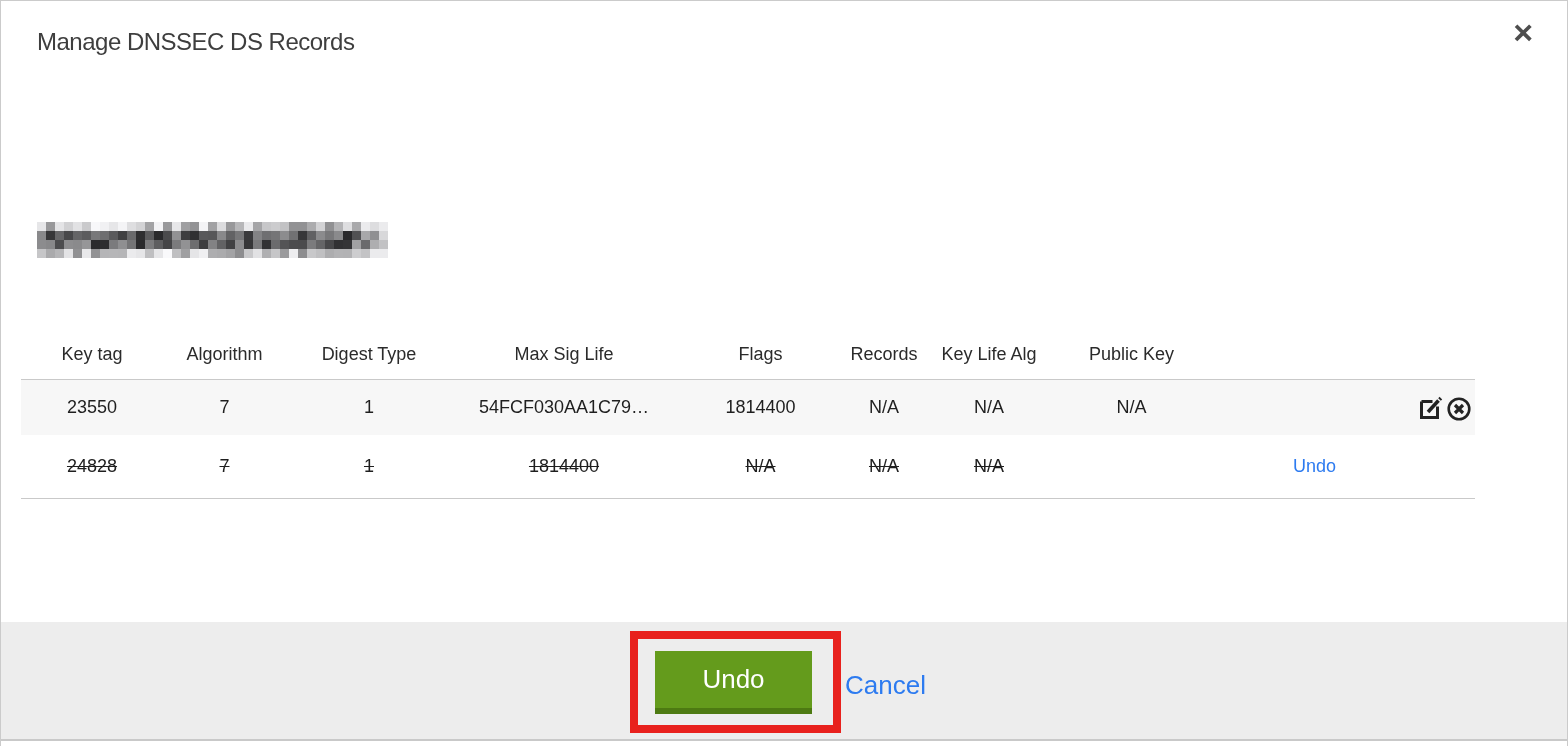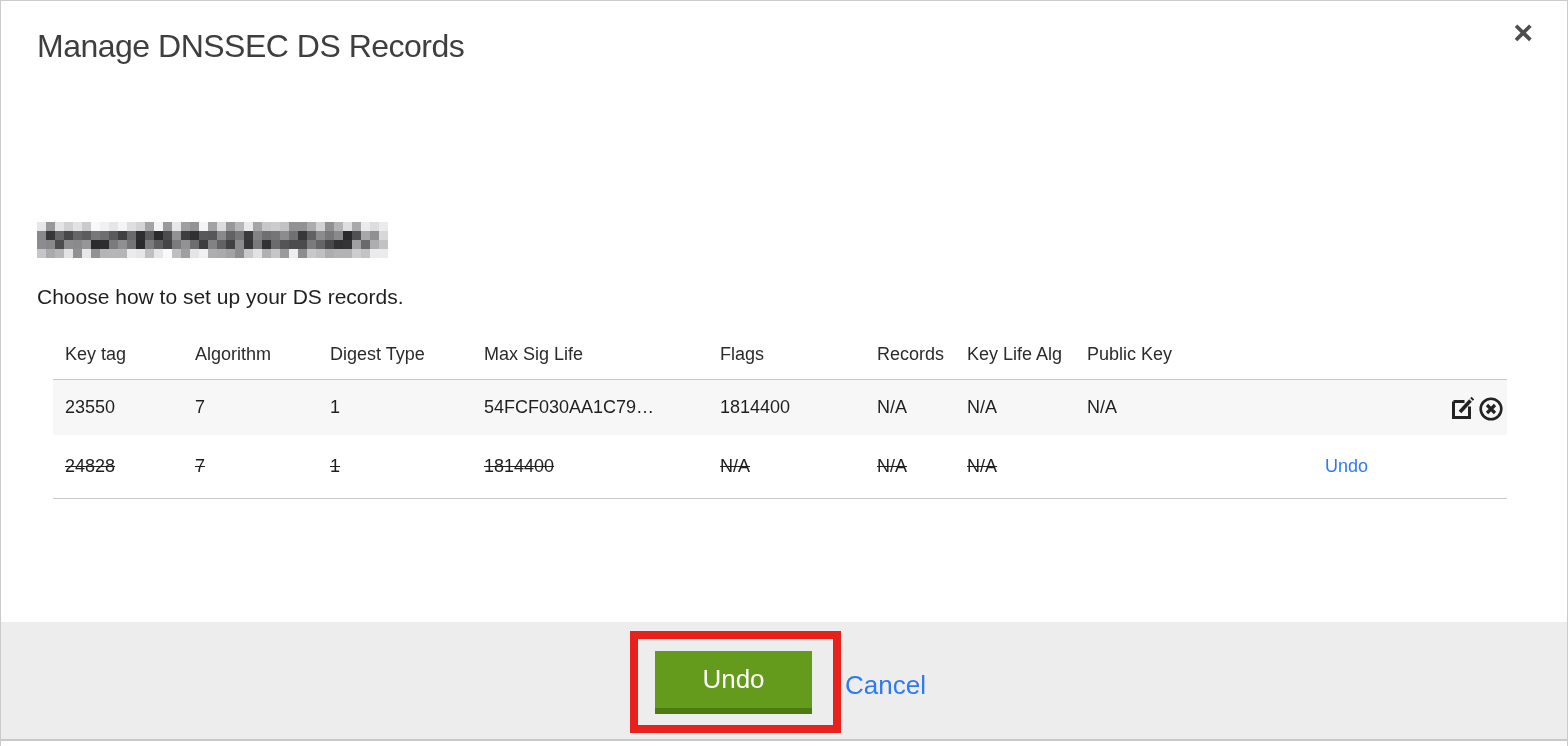--- a/index.html
+++ b/index.html
@@ -7,42 +7,42 @@
   body { font-family:"Liberation Sans", sans-serif; }
 
   .screen {
     position:relative; width:1568px; height:746px;
     border:1px solid #cbcbcb; border-bottom:none;
     background:#ffffff; overflow:hidden;
   }
 
   .modal-title {
     position:absolute; left:36px; top:27px;
-    font-size:32px; font-weight:400; color:#3e3e3e; letter-spacing:-0.5px;
+    font-size:24px; font-weight:400; color:#3e3e3e; letter-spacing:-0.5px;
   }
   .close-btn {
     position:absolute; right:34px; top:14px;
     font-size:34px; font-weight:700; color:#4e4e4e;
     cursor:pointer; line-height:1;
   }
 
   .redacted-domain {
     position:absolute; left:36px; top:221px;
     width:351px; height:36px; display:flex; flex-wrap:wrap; overflow:hidden;
   }
   .redacted-domain .px { width:9px; height:9px; }
 
   .subtitle {
     position:absolute; left:36px; top:284px;
     font-size:21px; color:#1f1f1f;
   }
 
   .ds-table {
-    position:absolute; left:52px; top:328px; width:1454px;
-    font-size:18px; color:#1f1f1f;
+    position:absolute; left:20px; top:328px; width:1454px;
+    font-size:18px; color:#1f1f1f;text-align:center;
   }
   .t-row {
     display:grid;
     grid-template-columns:130px 135px 154px 236px 157px 90px 120px 165px 130px 137px;
     align-items:center;
   }
   .t-header { height:50px; }
   .t-header .cell { color:#2b2b2b; }
   .cell { padding-left:12px; white-space:nowrap; overflow:hidden; }
   .row-1 { height:56px; background:#f7f7f7; border-top:1px solid #c9c9c9; }
@@ -247,21 +247,20 @@
       <div class="px" style="background: rgb(192, 192, 194);"></div>
       <div class="px" style="background: rgb(173, 173, 175);"></div>
       <div class="px" style="background: rgb(179, 179, 181);"></div>
       <div class="px" style="background: rgb(178, 178, 180);"></div>
       <div class="px" style="background: rgb(205, 205, 207);"></div>
       <div class="px" style="background: rgb(195, 195, 197);"></div>
       <div class="px" style="background: rgb(235, 235, 237);"></div>
       <div class="px" style="background: rgb(235, 235, 237);"></div>
     </div>
 
-  <div class="subtitle">Choose how to set up your DS records.</div>
 
   <div class="ds-table">
     <div class="t-row t-header">
       <div class="cell">Key tag</div>
       <div class="cell">Algorithm</div>
       <div class="cell">Digest Type</div>
       <div class="cell">Max Sig Life</div>
       <div class="cell">Flags</div>
       <div class="cell">Records</div>
       <div class="cell">Key Life Alg</div>

